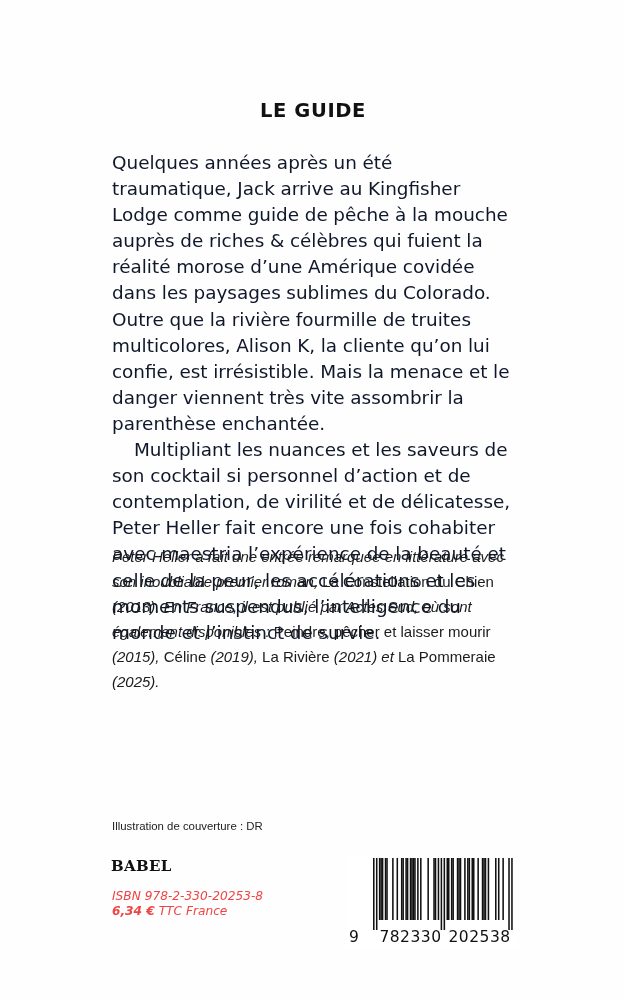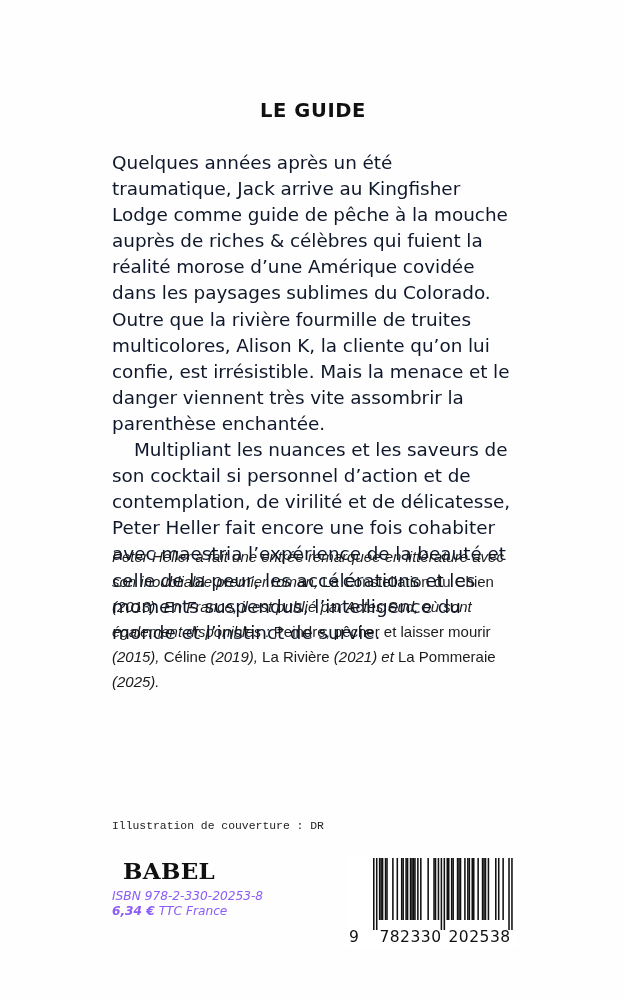--- a/index.html
+++ b/index.html
@@ -73,47 +73,46 @@
   }
   .bio .roman {
     font-style: normal;
   }
 
   
   .credit {
     position: absolute;
     left: 112px;
     top: 819px;
-    font-family: Liberation Mono, monospace;
+    font-family: Liberation Sans, sans-serif;
     font-size: 11.4px;
     line-height: 14px;
     color: #222222;
   }
 
   .imprint {
     position: absolute;
     left: 111px;
     top: 857px;
     font-family: "DejaVu Serif", serif;
     font-weight: bold;
-    font-size: 23px;
+    font-size: 15px;
     letter-spacing: 0.3px;
     color: #101010;
-    margin-left: 12px;
   }
 
   .legal {
     position: absolute;
     left: 112px;
     top: 889px;
     font-family: "DejaVu Sans", sans-serif;
     font-style: italic;
     font-size: 12.2px;
     line-height: 14.6px;
-    color: #8b5cf6;
+    color: #ef4444;
   }
   .legal .price {
     font-weight: bold;
     font-style: italic;
   }
   .legal div { white-space: nowrap; }
 
   
   .barcode-area {
     position: absolute;

